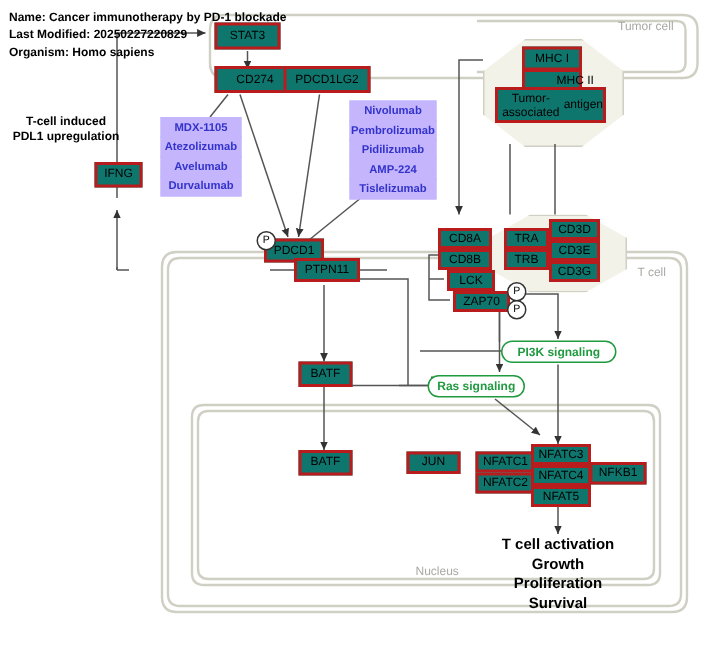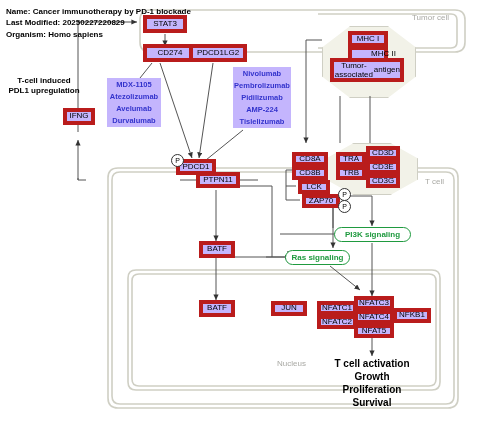--- a/index.html
+++ b/index.html
@@ -14,36 +14,36 @@
     position: relative;
     width: 480px;
     height: 430px;
     background: #ffffff;
     overflow: hidden;
   }
   
   .node {
     position: absolute;
     box-sizing: border-box;
-    background: #c4b5fd;
-    border: 4px solid #b91c1c;
+    background: #0f766e;
+    border: 2px solid #b91c1c;
     color: #000000;
     font-size: 8px;
     line-height: 1.05;
     text-align: center;
     display: flex;
     align-items: center;
     justify-content: center;
     white-space: nowrap;
     z-index: 30;
   }
   .node.multiline { white-space: normal; line-height: 1.15; }
   
   .node.drug {
-    border: 1px solid #c4b5fd;
+    border: 7px solid #c4b5fd;
     color: #3333cc;
     background: #c4b5fd;
     font-weight: bold;
     font-size: 7.5px;
   }
   
   .pill {
     position: absolute;
     box-sizing: border-box;
     border: 1px solid #1f9a3f;
@@ -230,21 +230,21 @@
       <path d="M 78 180 L 86 180"></path>
     </g>
   </svg>
 
   <div class="meta" style="left:6px; top:7px;">Name: Cancer immunotherapy by PD-1 blockade</div>
   <div class="meta" style="left:6px; top:18px;">Last Modified: 20250227220829</div>
   <div class="meta" style="left:6px; top:30px;">Organism: Homo sapiens</div>
 
   <div class="comp-label" style="left:412px; top:13px;">Tumor cell</div>
   <div class="comp-label" style="left:425px; top:177px;">T cell</div>
-  <div class="comp-label" style="left:277px; top:359px;">Nucleus</div>
+  <div class="comp-label" style="left:277px; top:376px;">Nucleus</div>
 
   <div class="annot" style="left:0px; top:76px; width:88px;">
     <div>T-cell induced</div>
     <div>PDL1 upregulation</div>
   </div>
 
   <div class="node" style="left:143px; top:15px; width:44px; height:18px;">STAT3</div>
 
   <div class="node" style="left:143px; top:44px; width:54px; height:18px;">CD274</div>
   <div class="node" style="left:189px; top:44px; width:58px; height:18px;">PDCD1LG2</div>

